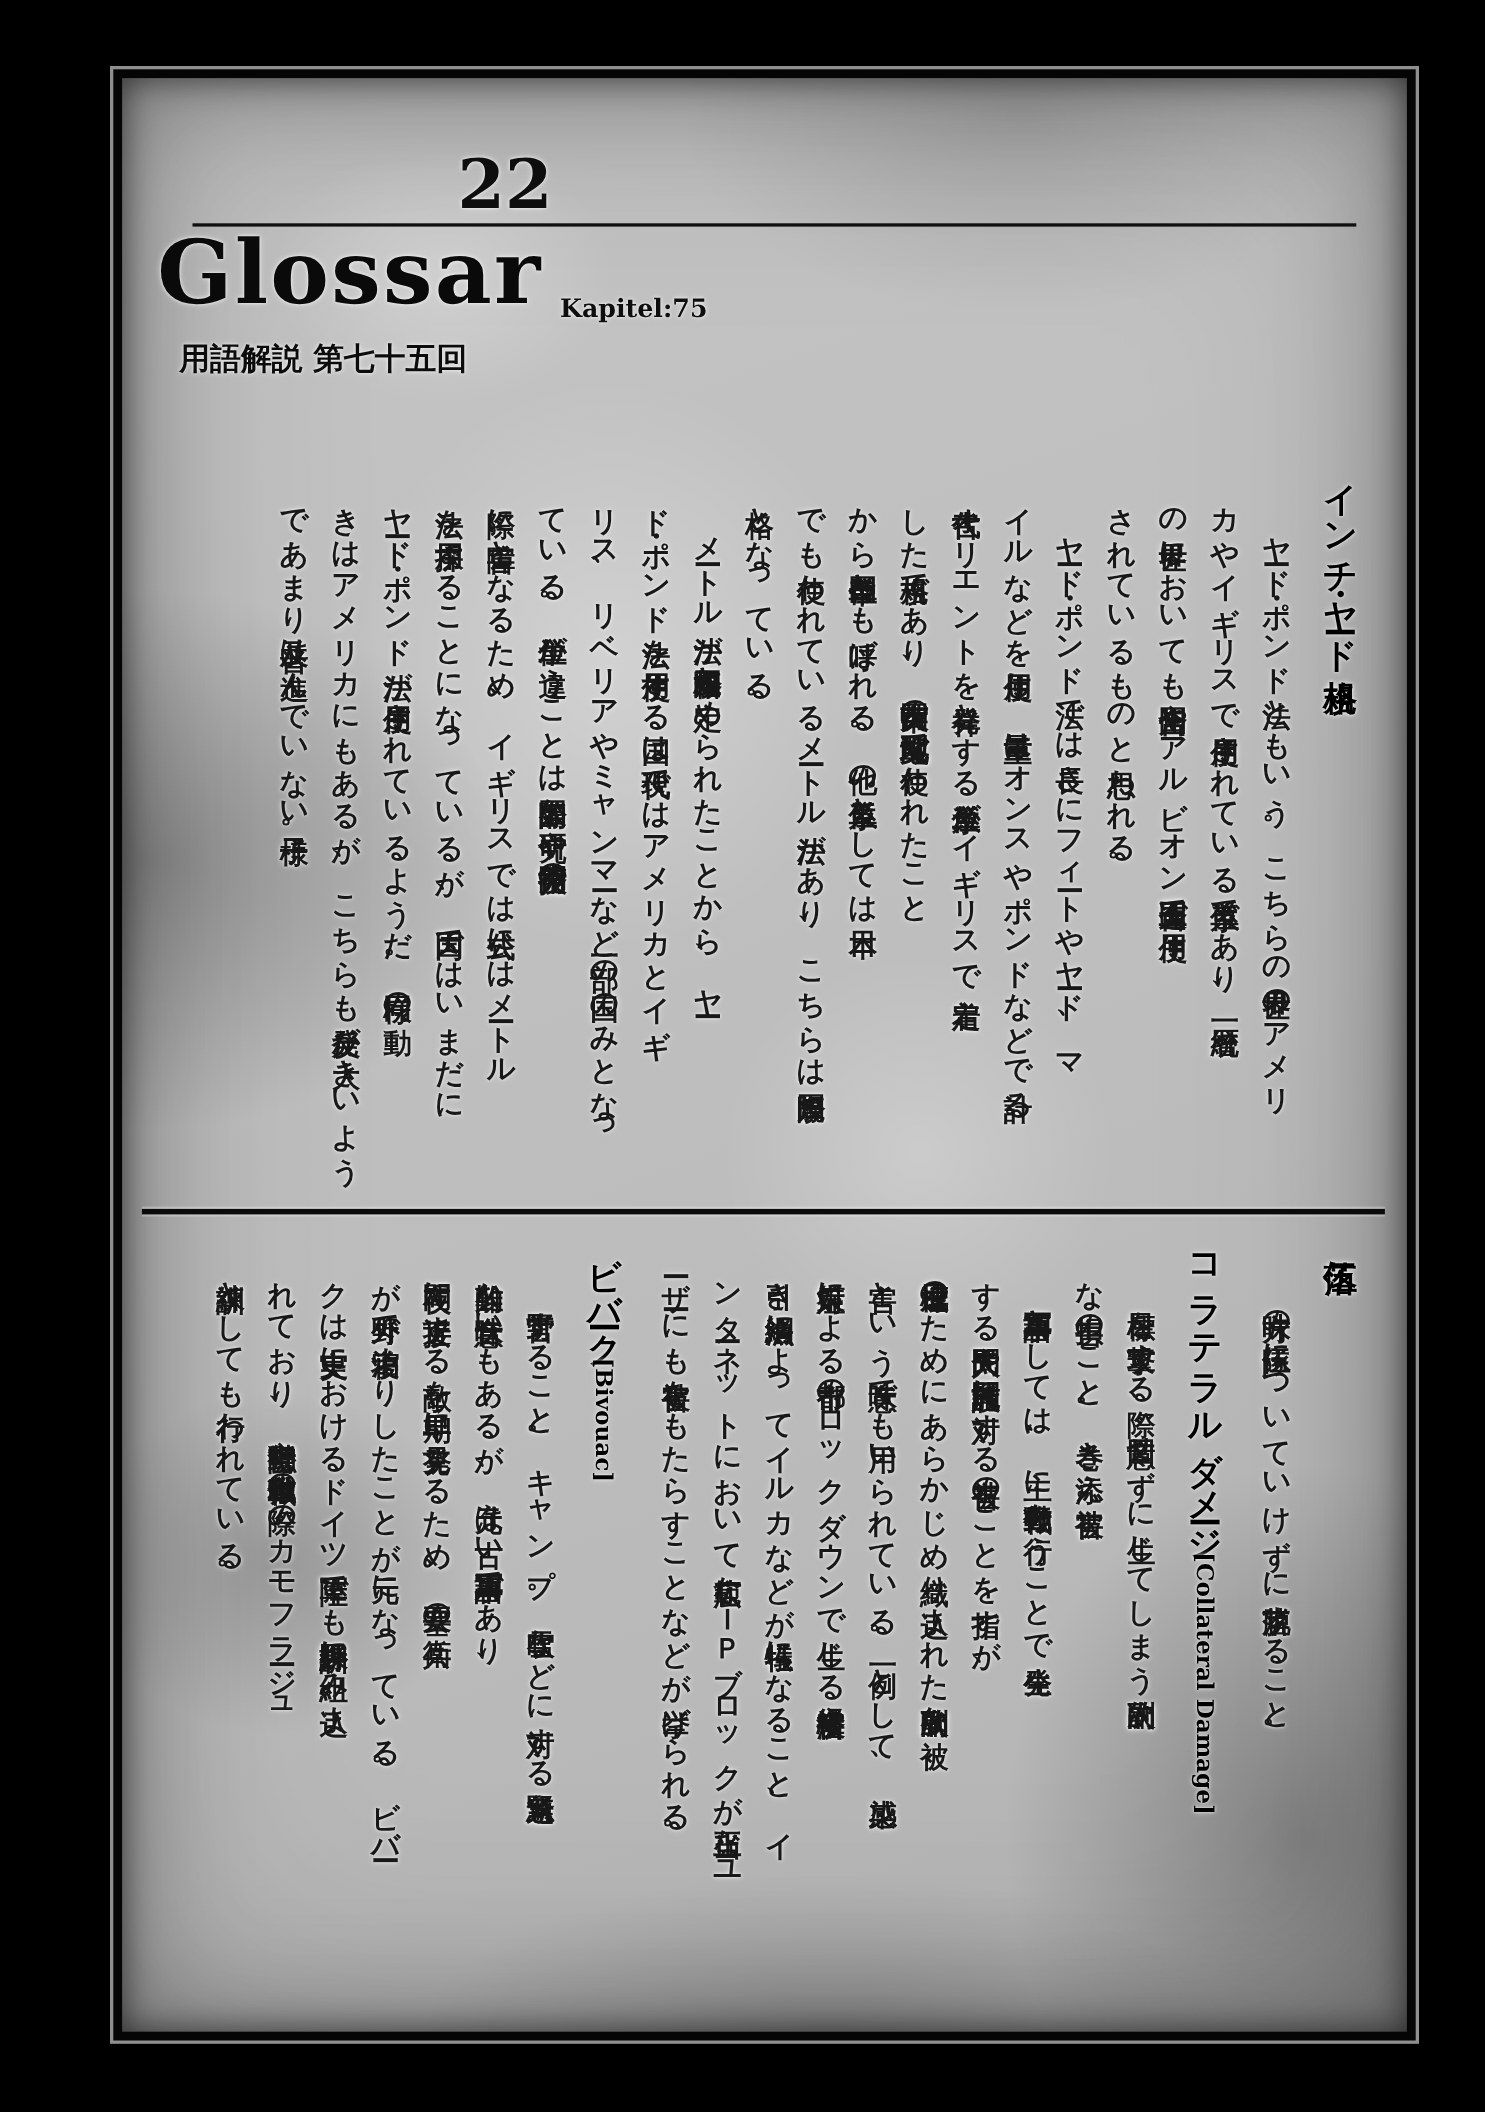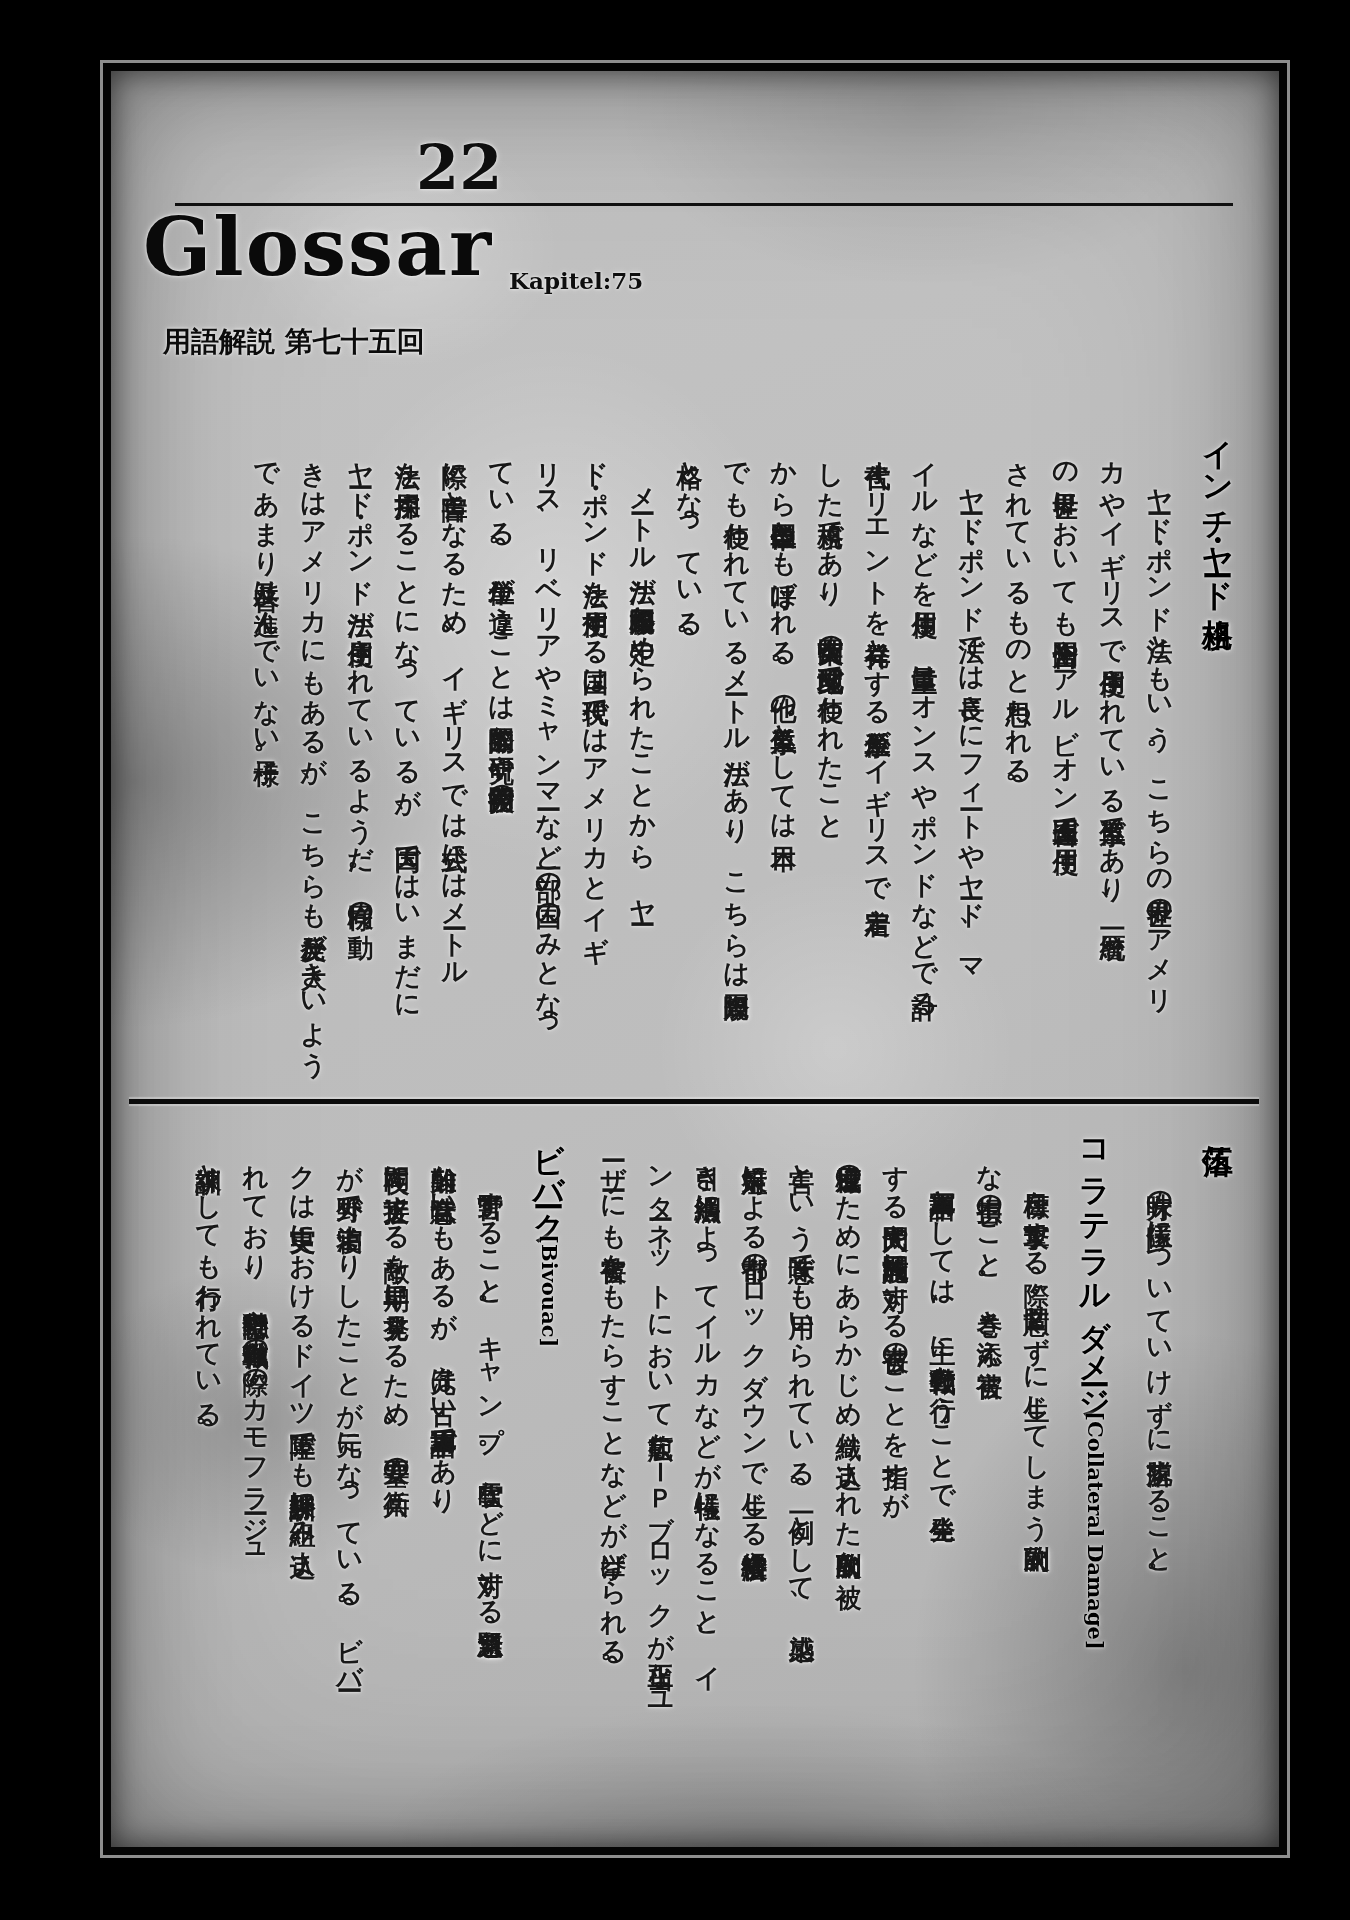--- a/index.html
+++ b/index.html
@@ -56,21 +56,21 @@
   .glossary-title{
     position:absolute;left:32px;top:136px;
     font-size:80px;line-height:1;font-weight:bold;
     letter-spacing:2px;color:#0a0a0a;
   }
   .chapter-label{
     position:absolute;left:398px;top:196px;
     font-size:23px;font-weight:bold;color:#0e0e0e;
   }
   .subtitle-jp{
-    position:absolute;left:52px;top:252px;
+    position:absolute;left:52px;top:236px;
     font-family:"DejaVu Sans","Liberation Sans",sans-serif;
     font-size:28px;font-weight:bold;color:#0c0c0c;
   }
 
   
   .vsection{
     position:absolute;right:36px;
     writing-mode:vertical-rl;
     text-orientation:mixed;
   }

